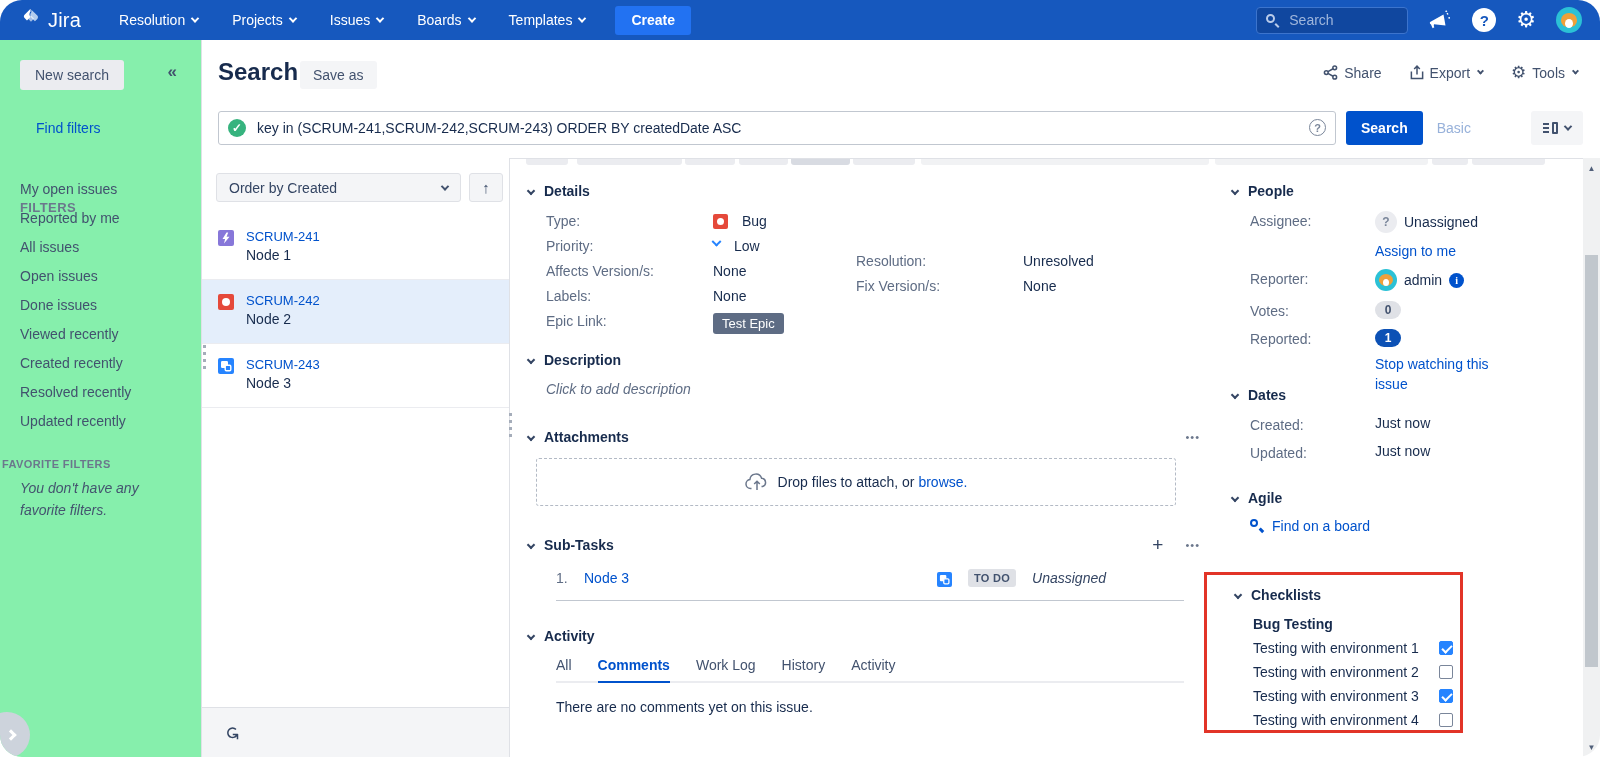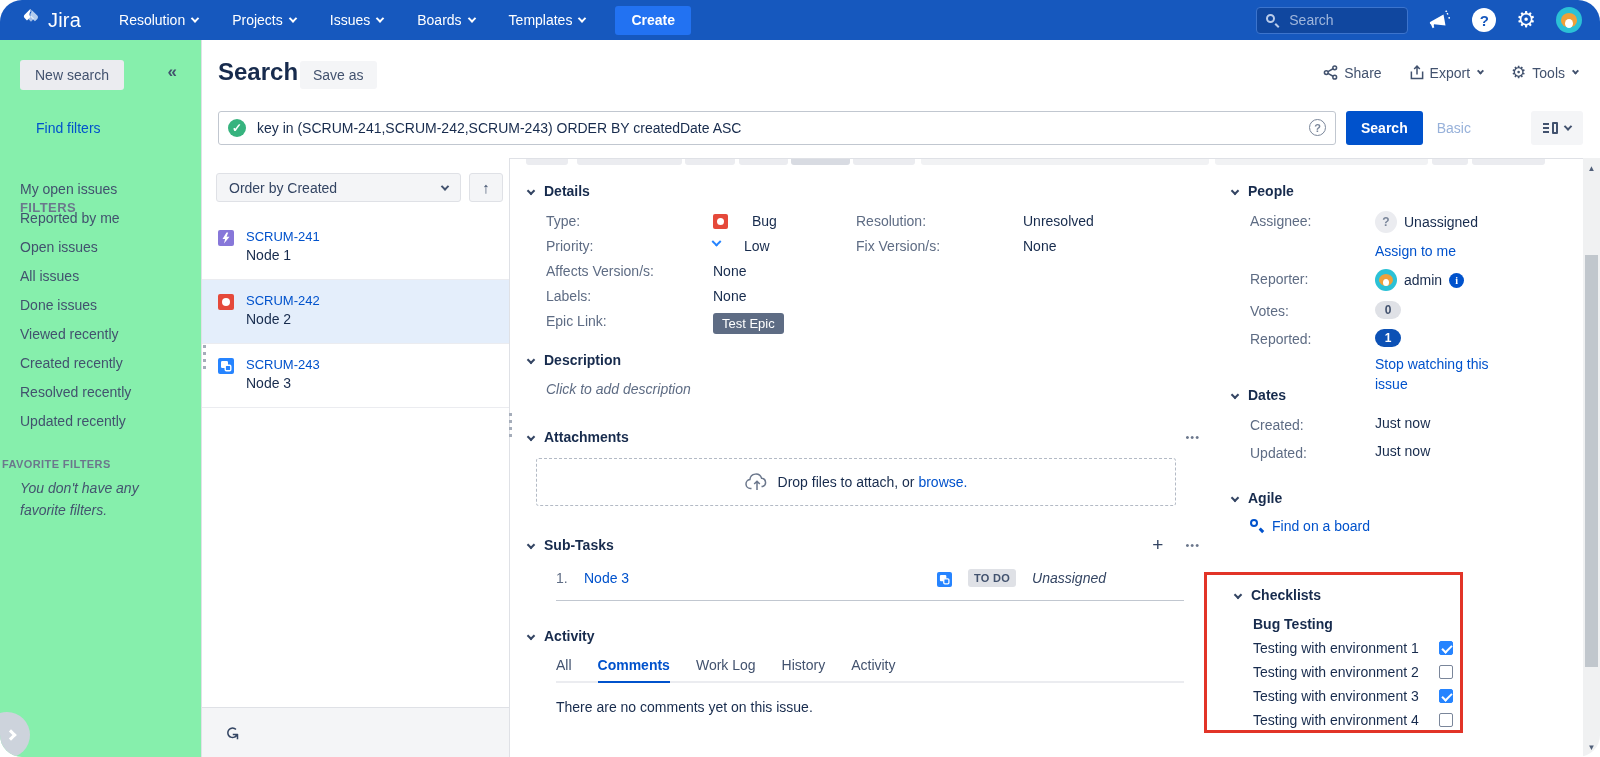--- a/index.html
+++ b/index.html
@@ -88,27 +88,27 @@
 
   .drag-dots { position:absolute; width:3px; height:28px; z-index:4;
       background:repeating-linear-gradient(#A5ADBA 0 3px, transparent 3px 7px); }
 
   
   .detail { position:absolute; left:511px; top:159px; width:704px; height:598px; background:#fff; overflow:hidden; }
   .ghost { position:absolute; top:0; height:6px; background:#EBECF0; border-radius:0 0 3px 3px; }
   .section-head { display:flex; align-items:center; gap:10px; font-size:14px; font-weight:700; color:#172B4D; }
   .sec-chev { width:6px; height:6px; border-right:2px solid #344563; border-bottom:2px solid #344563; transform:rotate(45deg); margin-left:2px; flex:none; }
   .details-sec { position:absolute; left:15px; top:24px; width:674px; }
-  .fields { display:flex; margin-top:14px; }
+  .fields { display:flex; margin-top:14px;align-items:center; }
   .fcol { display:flex; flex-direction:column; }
   .fcol-left { width:310px; margin-left:20px; }
   .fcol-right { width:330px; }
   .frow { display:flex; align-items:flex-start; margin-bottom:9px; min-height:16px; }
   .flabel { width:155px; flex:none; color:#5E6C84; font-size:14px; }
-  .fvalue { color:#172B4D; font-size:14px; display:flex; align-items:center; gap:24px;padding-left:12px; }
+  .fvalue { color:#172B4D; font-size:14px; display:flex; align-items:center; gap:14px;padding-left:12px; }
   .type-badge-sm { width:15px; height:15px; border-radius:2px; background:#E5493A; position:relative; flex:none; }
   .type-badge-sm::after { content:""; position:absolute; left:4px; top:4px; width:7px; height:7px; background:#fff; border-radius:50%; }
   .prio-low { width:7px; height:7px; border-right:2.5px solid #2684FF; border-bottom:2.5px solid #2684FF; transform:rotate(45deg) translate(-2px,-2px); margin-top:-3px; flex:none; }
   .epic-badge { background:#5E6C84; color:#fff; font-size:13px; padding:3px 9px; border-radius:3px; cursor:pointer; }
 
   .desc-sec { position:absolute; left:15px; top:193px; width:674px; }
   .desc-placeholder { margin:13px 0 0 20px; font-size:14px; font-style:italic; color:#5E6C84; cursor:pointer; }
 
   .attach-sec { position:absolute; left:15px; top:270px; width:674px; }
   .more-icon { color:#6B778C; font-size:11px; letter-spacing:1px; cursor:pointer; }
@@ -230,22 +230,22 @@
   </div>
 
   <div class="leftbar">
     <button class="new-search-btn">New search</button>
     <span class="collapse-icon">«</span>
     <a class="find-filters">Find filters</a>
     <div class="filters-header">FILTERS</div>
     <div class="filter-list">
       <div class="filter-item">My open issues</div>
       <div class="filter-item">Reported by me</div>
+      <div class="filter-item">All issues</div>
       <div class="filter-item">Open issues</div>
-      <div class="filter-item">All issues</div>
       <div class="filter-item">Done issues</div>
       <div class="filter-item">Viewed recently</div>
       <div class="filter-item">Created recently</div>
       <div class="filter-item">Resolved recently</div>
       <div class="filter-item">Updated recently</div>
     </div>
     <div class="fav-header">FAVORITE FILTERS</div>
     <div class="fav-empty">
       <span>You don't have any</span><br>
       <span>favorite filters.</span>

